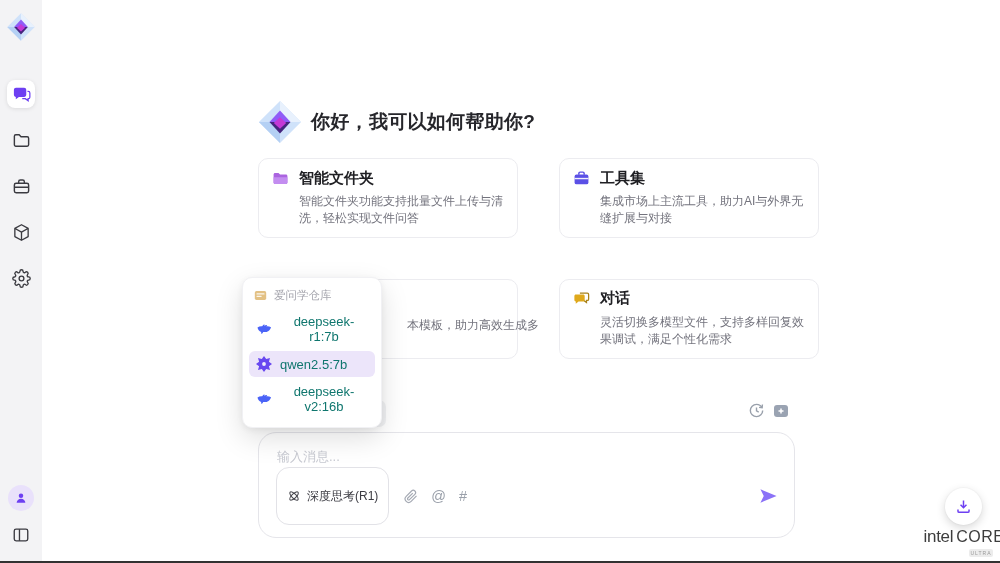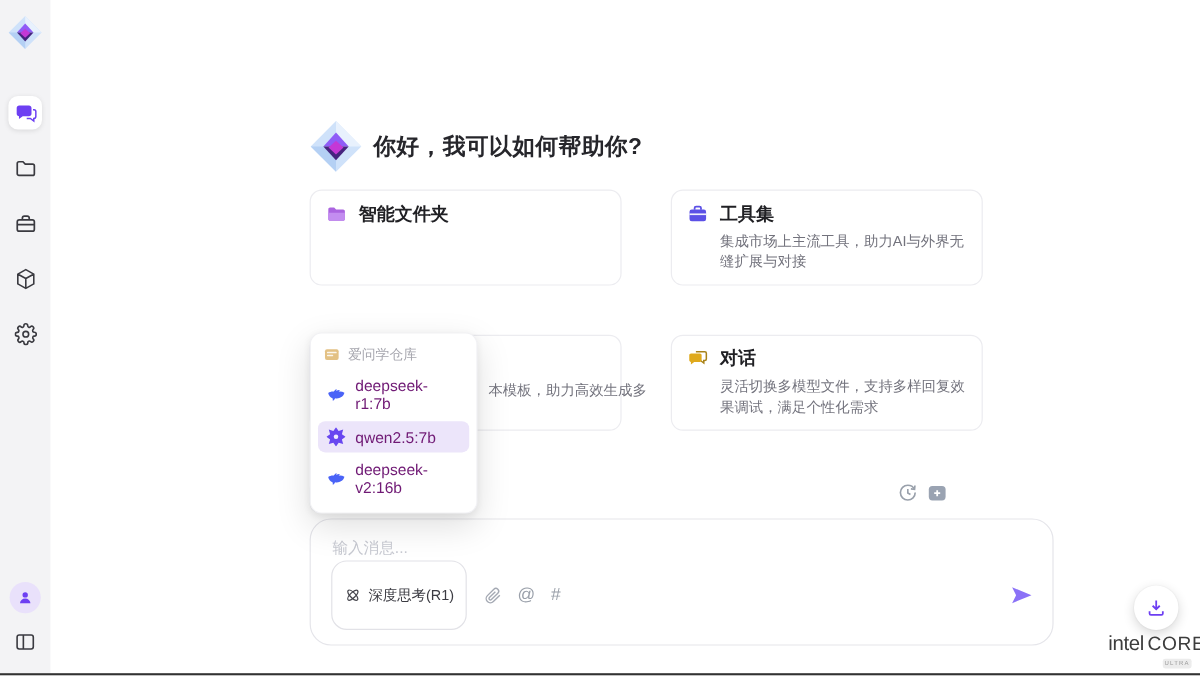--- a/index.html
+++ b/index.html
@@ -26,36 +26,36 @@
   .cards{position:absolute;left:258px;top:158px;width:535px;display:grid;
          grid-template-columns:260px 260px;column-gap:15px;row-gap:13px;gap:41px;}
   .card{box-sizing:border-box;border:1px solid #ececf0;border-radius:10px;background:#fff;
         padding:9px 10px 9px 13px;min-height:72px;position:relative;cursor:pointer;}
   .card-head{display:flex;align-items:center;gap:10px;height:20px;}
   .card-title{font-size:15px;font-weight:700;color:#202024;}
   .card-desc{margin:5px 0 0 27px;font-size:12px;line-height:1.45;color:#73737d;}
   .card-desc-fragment{position:absolute;left:148px;top:37px;font-size:12px;color:#73737d;white-space:nowrap;}
 
   
-  .dropdown{position:absolute;left:258px;top:277px;width:140px;box-sizing:border-box;background:#fff;
+  .dropdown{position:absolute;left:242px;top:277px;width:140px;box-sizing:border-box;background:#fff;
             border:1px solid #f1f1f4;border-radius:10px;padding:5px 6px 8px;z-index:6;
-            box-shadow:0 10px 28px rgba(0,0,0,.13),0 2px 6px rgba(0,0,0,.06);}
+            box-shadow:0 10px 28px rgba(0,0,0,.13),0 2px 6px rgba(0,0,0,.06);text-align:center;}
   .dd-header{display:flex;align-items:center;gap:7px;padding:5px 5px 4px;font-size:11.5px;color:#a6a6ae;}
   .dd-item{display:flex;align-items:center;gap:8px;padding:5px 7px;margin-top:2px;border-radius:6px;
-           font-size:13px;color:#701a75;cursor:pointer;}
+           font-size:13px;color:#0f766e;cursor:pointer;}
   .dd-item.selected{background:#ece5fa;}
 
   
   .model-selector{position:absolute;left:258px;top:400px;height:27px;display:inline-flex;align-items:center;
                   gap:8px;padding:0 10px;background:#f1f2f4;border-radius:7px;font-size:13px;color:#3f3f46;cursor:pointer;}
   .chat-actions{position:absolute;left:748px;top:402px;display:flex;align-items:center;gap:8px;}
   .chat-actions .act{cursor:pointer;display:flex;align-items:center;justify-content:center;}
 
   
-  .composer{position:absolute;left:258px;top:432px;width:620px;height:106px;box-sizing:border-box;
+  .composer{position:absolute;left:258px;top:432px;width:537px;height:106px;box-sizing:border-box;
             border:1px solid #e5e5ea;border-radius:18px;background:#fff;}
   .composer textarea{position:absolute;left:0;top:0;width:100%;height:62px;box-sizing:border-box;
             padding:15px 18px;border:none;outline:none;resize:none;background:transparent;
             font-family:"Liberation Sans","DejaVu Sans",sans-serif;font-size:13px;color:#34343a;}
   .composer textarea::placeholder{color:#c7c9d1;}
   .composer-toolbar{position:absolute;left:17px;right:16px;bottom:12px;display:flex;align-items:center;}
   .pill{display:inline-flex;align-items:center;gap:6px;height:24px;padding:16px 10px;border:1px solid #e2e2e7;
         border-radius:13px;background:#fff;font-size:12px;color:#3b3b42;cursor:pointer;}
   .tool-icons{display:flex;align-items:center;gap:13px;margin-left:15px;color:#9aa0aa;}
   .tool-sym{font-size:14.5px;line-height:1;cursor:pointer;}
@@ -171,20 +171,21 @@
     <div class="card">
       <div class="card-head">
         <span>
           <svg width="17" height="17" viewBox="0 0 16 16">
             <path d="M1.5 4.2c0-.8.6-1.4 1.4-1.4h3.2l1.5 1.5h5.5c.8 0 1.4.6 1.4 1.4v6.1c0 .8-.6 1.4-1.4 1.4H2.9c-.8 0-1.4-.6-1.4-1.4z" fill="#ab64e0"></path>
             <path d="M1.5 6.9h13v4.9c0 .8-.6 1.4-1.4 1.4H2.9c-.8 0-1.4-.6-1.4-1.4z" fill="#c38df0"></path>
           </svg>
         </span>
         <span class="card-title">智能文件夹</span>
       </div>
+      <div class="card-desc">智能文件夹功能支持批量文件上传与清洗，轻松实现文件问答</div>
     </div>
 
     <div class="card">
       <div class="card-head">
         <span>
           <svg width="17" height="17" viewBox="0 0 16 16">
             <path d="M5.5 4.5V3.2c0-.7.5-1.2 1.2-1.2h2.6c.7 0 1.2.5 1.2 1.2v1.3" fill="none" stroke="#5b50e6" stroke-width="1.4"></path>
             <rect x="1.5" y="4.3" width="13" height="9.2" rx="1.8" fill="#5b50e6"></rect>
             <rect x="1.5" y="7.4" width="13" height="1.3" fill="#fff" opacity=".9"></rect>
           </svg>

